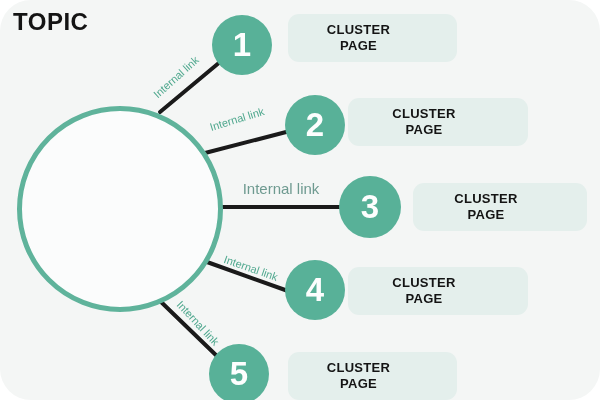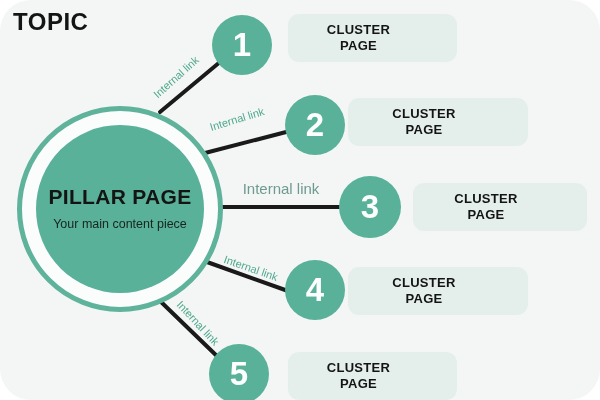--- a/index.html
+++ b/index.html
@@ -88,24 +88,20 @@
     <path d="M158,299 L220,359"></path>
   </svg>
 
   <div class="link-label" id="label-1">Internal link</div>
   <div class="link-label" id="label-2">Internal link</div>
   <div class="link-label big" id="label-3">Internal link</div>
   <div class="link-label" id="label-4">Internal link</div>
   <div class="link-label" id="label-5">Internal link</div>
 
   <div class="pillar-ring"></div>
-  <div class="pillar-circle">
-    <div class="pillar-title">PILLAR PAGE</div>
-    <div class="pillar-subtitle">Your main content piece</div>
-  </div>
 
   <div class="num-circle" id="circle-1">1</div>
   <div class="num-circle" id="circle-2">2</div>
   <div class="num-circle big" id="circle-3">3</div>
   <div class="num-circle" id="circle-4">4</div>
   <div class="num-circle" id="circle-5">5</div>
 
   <div class="cluster-card" id="card-1">
     <div class="card-label">CLUSTER PAGE</div>
   </div>

